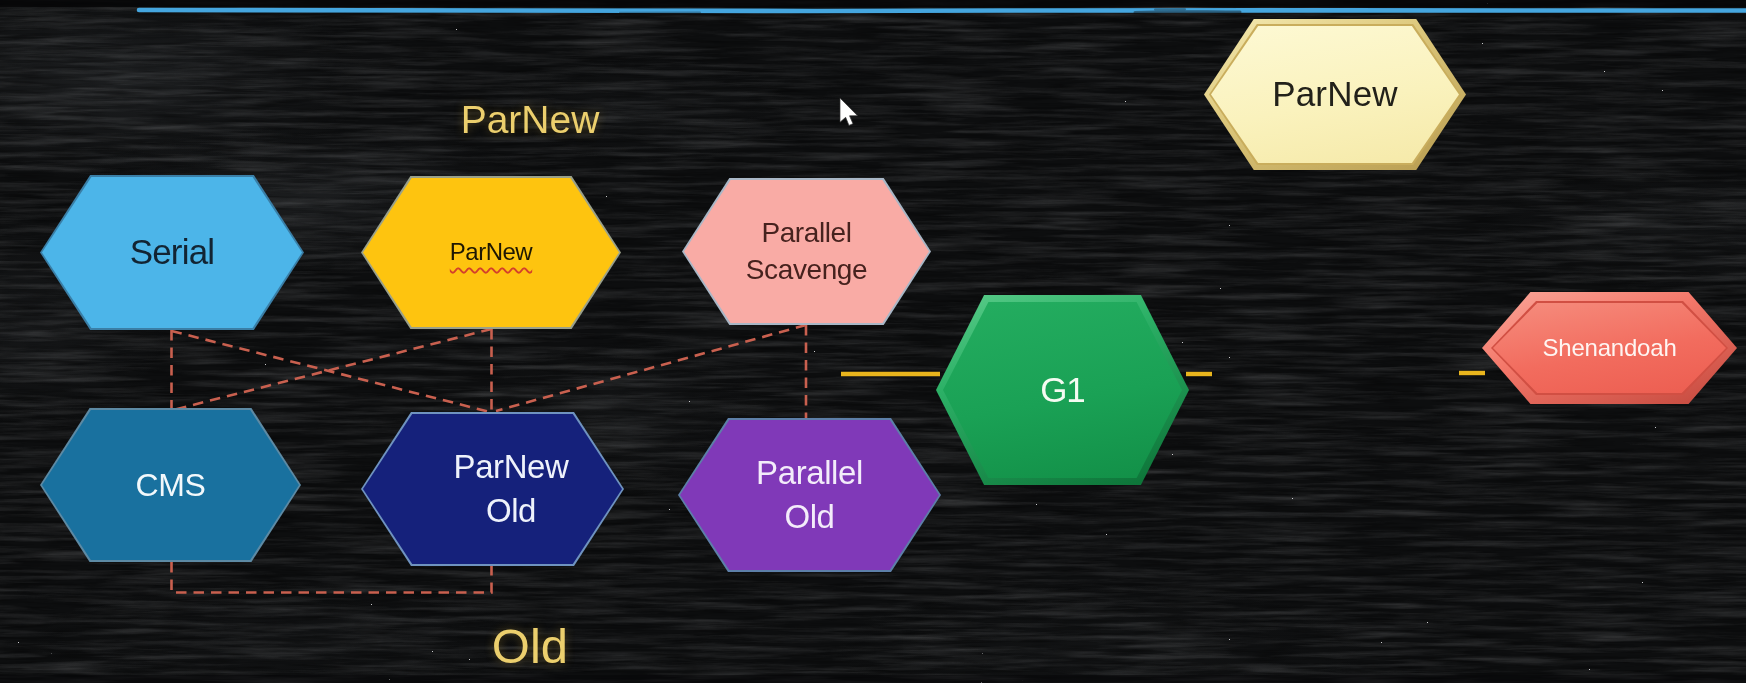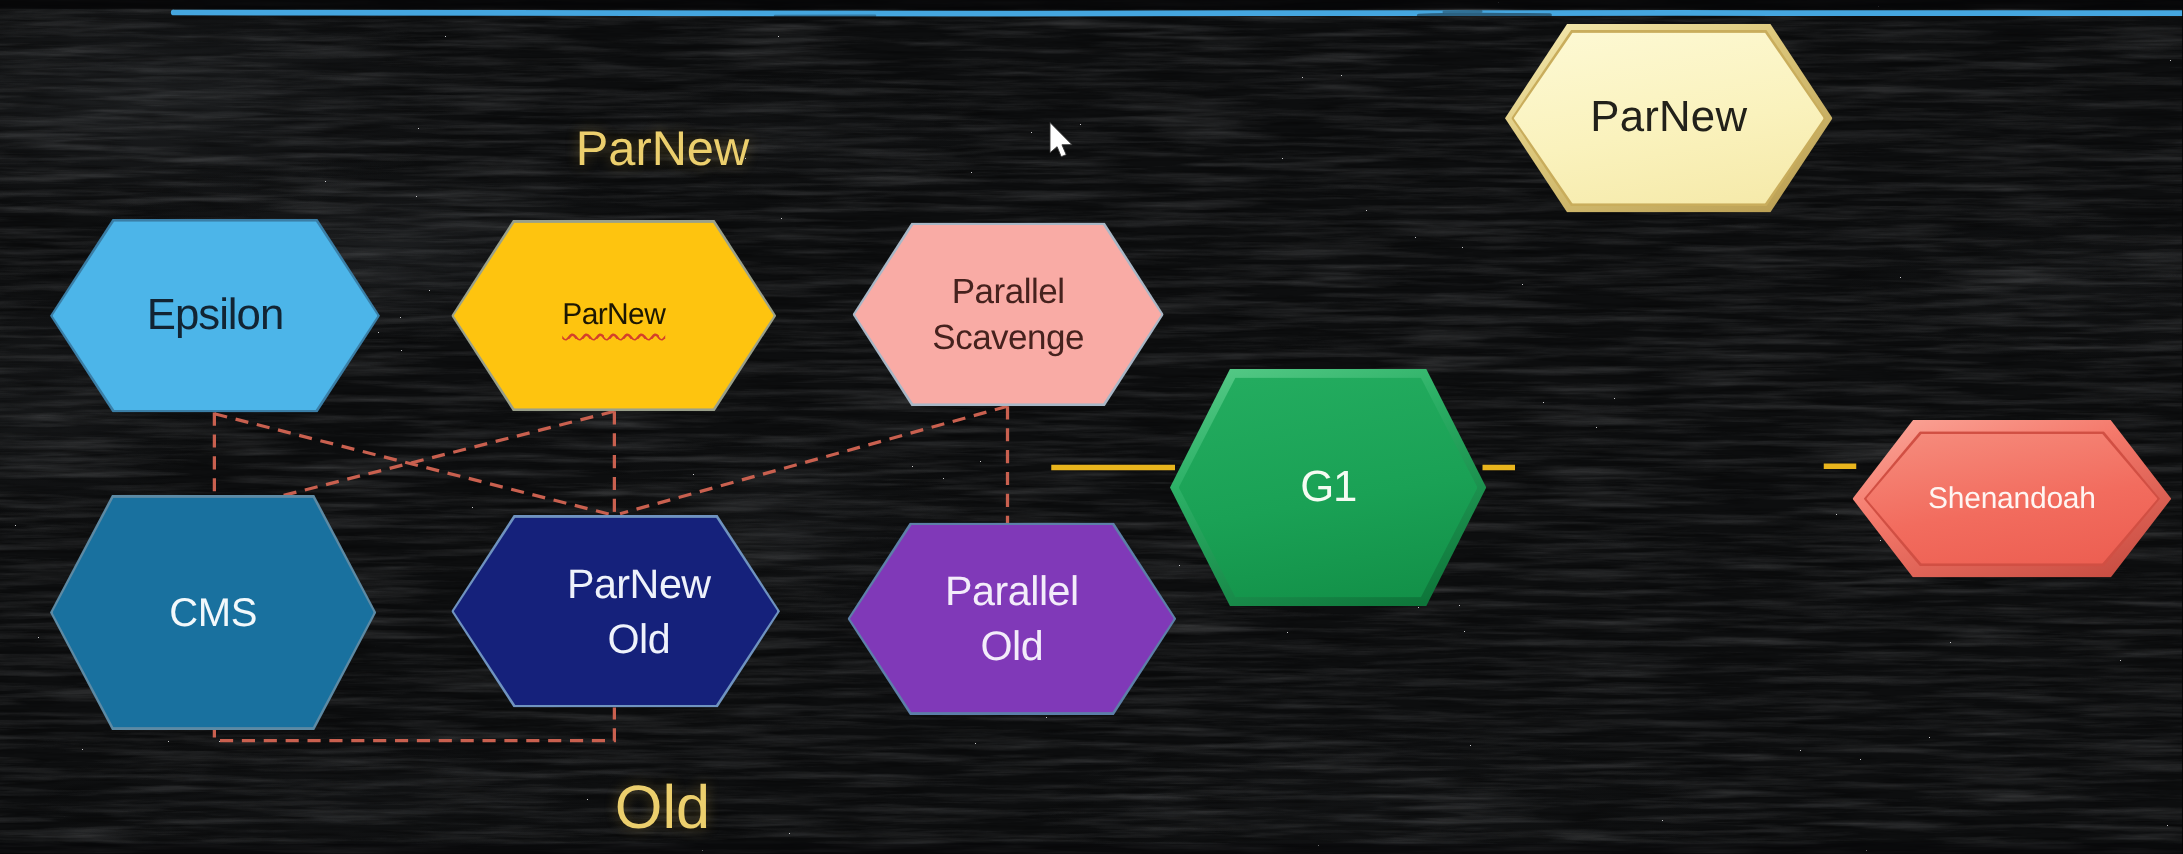--- a/index.html
+++ b/index.html
@@ -69,26 +69,26 @@
   .hex-shen .shell{background:linear-gradient(160deg,#fba99c 0%,#f4786a 40%,#c2473c 100%);}
   .hex-shen .ring{left:9px;top:9px;right:9px;bottom:9px;background:#d14f43;}
   .hex-shen .core{left:11px;top:11px;right:11px;bottom:11px;background:linear-gradient(170deg,#f68d7e 0%,#f26c5e 55%,#ec5d50 100%);}
   .hex-shen .label{color:#fef5f2;font-size:24px;letter-spacing:-0.2px;}
 
   
   .hex-serial{left:40px;top:175px;width:264px;height:155px;}
   .hex-parnew{left:361px;top:176px;width:260px;height:153px;}
   .hex-ps{left:682px;top:178px;width:249px;height:147px;}
   .hex-epsilon{left:1204px;top:19px;width:262px;height:151px;}
-  .hex-cms{left:40px;top:396px;width:261px;height:188px;}
+  .hex-cms{left:40px;top:408px;width:261px;height:154px;}
   .hex-serialold{left:361px;top:412px;width:263px;height:154px;}
   .hex-parallelold{left:678px;top:418px;width:263px;height:154px;}
   .hex-g1{left:936px;top:295px;width:253px;height:190px;}
   .hex-zgc{left:1208px;top:293px;width:254px;height:155px;}
-  .hex-shen{left:1482px;top:292px;width:255px;height:126px;margin-top:44px;}
+  .hex-shen{left:1482px;top:292px;width:255px;height:112px;}
 
   
   .glabel{position:absolute;color:#eccf6d;text-shadow:0 0 10px rgba(210,170,60,.35);}
   #young-label{left:450px;top:98px;width:160px;text-align:center;font-size:39px;}
   #old-label{left:450px;top:618px;width:160px;text-align:center;font-size:49px;}
 </style>
 </head>
 <body>
 
 <div id="stage">
@@ -157,21 +157,21 @@
       <path d="M1459,373 L1485,373"></path>
     </g>
   </svg>
 
   <div class="glabel" id="young-label">ParNew</div>
   <div class="glabel" id="old-label">Old</div>
 
   <div class="hex hex-serial">
     <div class="shell"></div>
     <div class="core"></div>
-    <div class="label">Epsilon</div>
+    <div class="label">Serial</div>
   </div>
 
   <div class="hex hex-parnew">
     <div class="shell"></div>
     <div class="core"></div>
     <div class="label">
         <span>ParNew</span>
       </div>
   </div>
 

